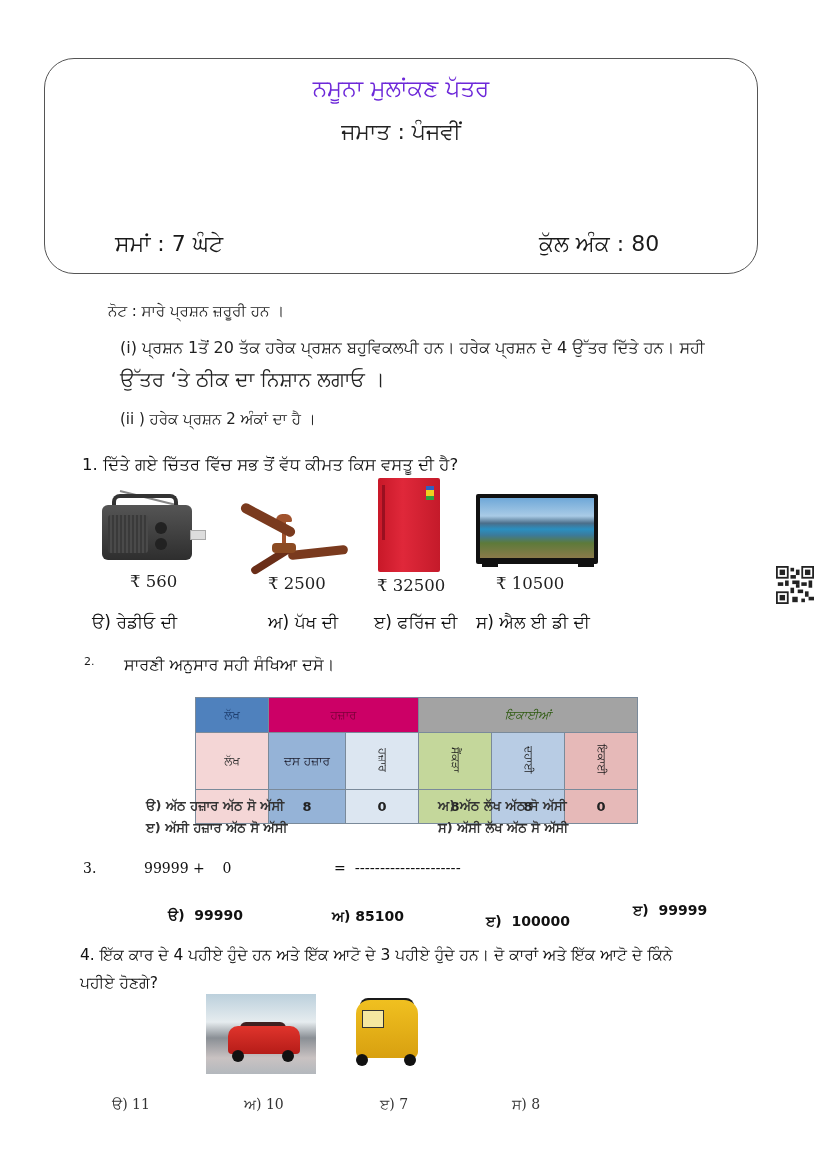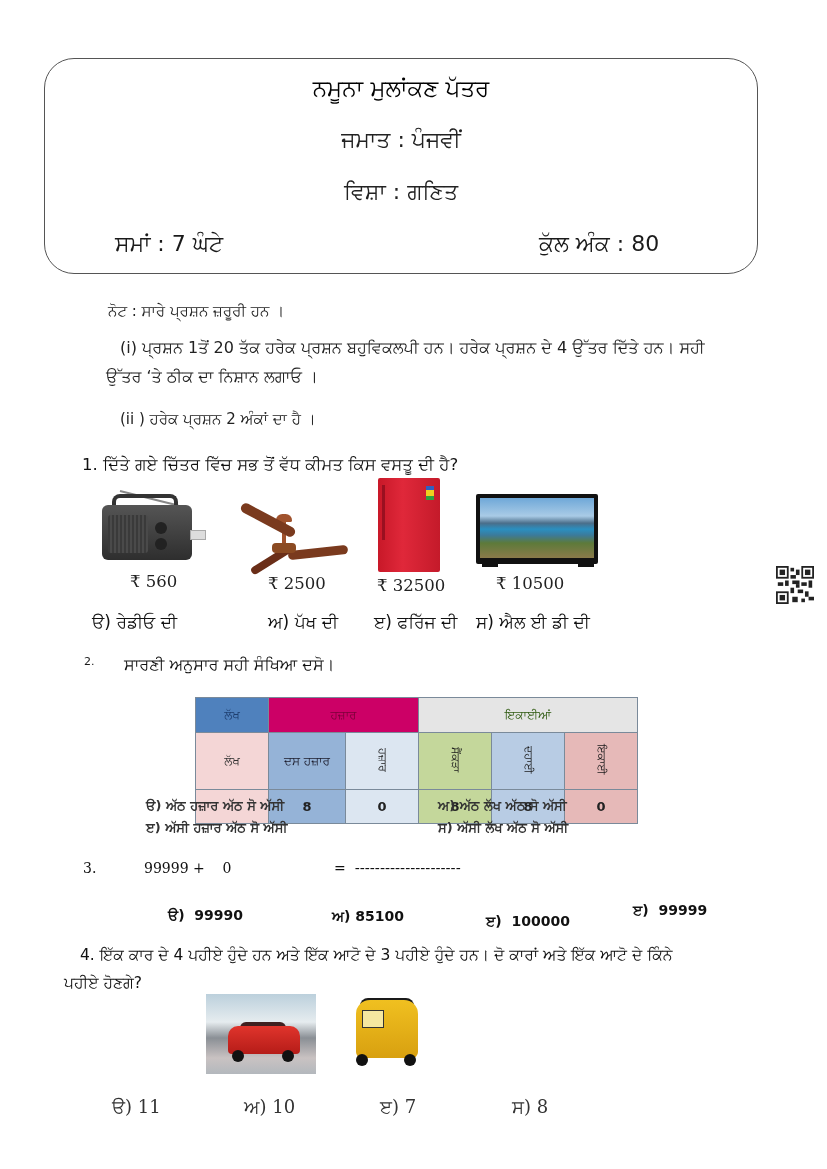--- a/index.html
+++ b/index.html
@@ -4,21 +4,21 @@
   <style>
     html, body { margin: 0; padding: 0; background: #ffffff; }
     body { width: 827px; height: 1169px; position: relative; overflow: hidden;
       font-family: "DejaVu Sans", sans-serif; color: #1a1a1a; }
     .abs { position: absolute; }
     .serif { font-family: "DejaVu Serif", "Liberation Serif", serif; }
 
     
     .header-box { left: 44px; top: 58px; width: 714px; height: 216px;
       border: 1.6px solid #555; border-radius: 30px; box-sizing: border-box; }
-    .h-title { left: 0; width: 100%; text-align: center; font-size: 23px; color: #000000; }
+    .h-title { left: 0; width: 100%; text-align: center; font-size: 23px; color: #6d28d9; }
     .h-row { left: 0; width: 100%; text-align: center; font-size: 22px; color: #222; }
 
     .note { font-size: 15px; color: #222; margin-left: 24px; }
     .q-text { font-size: 16.5px; color: #111; }
 
     
     .img { position: absolute; }
     .radio-body { left: 102px; top: 505px; width: 90px; height: 55px; background: linear-gradient(#555,#2e2e2e); border-radius: 6px; }
     .radio-handle { left: 112px; top: 494px; width: 66px; height: 14px; border: 4px solid #333; border-bottom: none; border-radius: 8px 8px 0 0; box-sizing: border-box; }
     .radio-ant { left: 120px; top: 490px; width: 60px; height: 2px; background: #888; transform: rotate(14deg); transform-origin: left; }
@@ -46,35 +46,35 @@
 
     .price { font-size: 16.5px; color: #222; }
     .opt { font-size: 17px; color: #111; }
 
     
     table.pv { position: absolute; left: 195px; top: 697px; border-collapse: collapse;
       font-size: 12px; text-align: center; }
     table.pv td { border: 1px solid #7a8a9a; padding: 8px; }
     .c-lakh-h { background:#4f81bd; color:#1f3f6f; width: 56px; height: 18px; }
     .c-haz-h { background:#cc0066; color:#7a0038; height: 18px; }
-    .c-ika-h { background:#e5e5e5; color:#2e5a10; height: 18px; }
+    .c-ika-h { background:#a3a3a3; color:#2e5a10; height: 18px; font-style: italic; }
     .c-lakh-b { background:#f4d6d6; color:#333; height: 40px; }
     .c-dashaz { background:#95b3d7; color:#1a1a2a; width: 60px; line-height: 15px; }
     .c-haz { background:#dce6f1; width: 56px; }
     .c-sai { background:#c4d79b; width: 56px; }
     .c-dah { background:#b8cce4; width: 56px; }
     .c-ikai { background:#e6b9b8; width: 56px; }
     .vtext { writing-mode: vertical-rl; font-size: 11px; display:inline-block; line-height: 12px; }
     .c-val { height: 17px; font-weight: bold; font-size: 13px; color:#222; }
     .c-empty { background:#f4d6d6; }
 
     .q2-opt { font-size: 13px; font-weight: bold; color:#333; }
     .q3 { font-size: 14px; color:#111; }
     .q3-opt { font-size: 14px; font-weight: bold; color:#111; }
-    .q4-opt { font-size: 18px; color:#333; font-family: "DejaVu Serif", serif; }
+    .q4-opt { font-size: 14px; color:#333; font-family: "DejaVu Serif", serif; }
 
     
     .car-bg { left: 206px; top: 994px; width: 110px; height: 80px;
       background: linear-gradient(180deg,#bcd0dc 0%,#e6ecef 35%,#8a8f95 55%,#c9c2c2 80%,#b3b8bd 100%); }
     .car-body { left: 228px; top: 1026px; width: 72px; height: 28px; background: linear-gradient(#e0342c,#b51c18); border-radius: 10px 10px 4px 4px; }
     .car-glass { left: 240px; top: 1022px; width: 46px; height: 10px; background:#402020; border-radius: 6px 6px 0 0; }
     .car-wheel1 { left: 232px; top: 1050px; width: 12px; height: 12px; background:#111; border-radius: 50%; }
     .car-wheel2 { left: 282px; top: 1050px; width: 12px; height: 12px; background:#111; border-radius: 50%; }
     .auto-body { left: 356px; top: 1000px; width: 62px; height: 58px; background: linear-gradient(#f0c020,#d8a010); border-radius: 14px 14px 6px 6px; }
     .auto-roof { left: 360px; top: 998px; width: 54px; height: 10px; background:#1a1a1a; border-radius: 8px 8px 0 0; }
@@ -82,29 +82,28 @@
     .auto-wheel1 { left: 356px; top: 1054px; width: 12px; height: 12px; background:#111; border-radius:50%; }
     .auto-wheel2 { left: 404px; top: 1054px; width: 12px; height: 12px; background:#111; border-radius:50%; }
 
     .qr { left: 776px; top: 566px; width: 38px; height: 38px; }
   </style>
 </head>
 <body>
 
 <div class="abs header-box">
   <div class="abs h-title" style="top:16px;">ਨਮੂਨਾ ਮੁਲਾਂਕਣ ਪੱਤਰ</div>
-  <div class="abs h-row" style="top:68px;">ਜਮਾਤ : ਪੰਜਵੀਂ</div>
-  <div class="abs h-row" style="top:120px;">ਵਿਸ਼ਾ : ਗਣਿਤ</div>
+  <div class="abs h-row" style="top:60px;">ਜਮਾਤ : ਪੰਜਵੀਂ</div>
   <div class="abs" style="left:70px; top:172px; font-size:22px;">ਸਮਾਂ : 7 ਘੰਟੇ</div>
   <div class="abs" style="left:494px; top:172px; font-size:22px;">ਕੁੱਲ ਅੰਕ : 80</div>
 </div>
 
 <div class="abs note" style="left:84px; top:302px;">ਨੋਟ : ਸਾਰੇ ਪ੍ਰਸ਼ਨ ਜ਼ਰੂਰੀ ਹਨ ।</div>
 <div class="abs note" style="left:96px; top:338px; font-size:16px;">(i) ਪ੍ਰਸ਼ਨ 1ਤੋਂ 20 ਤੱਕ ਹਰੇਕ ਪ੍ਰਸ਼ਨ ਬਹੁਵਿਕਲਪੀ ਹਨ। ਹਰੇਕ ਪ੍ਰਸ਼ਨ ਦੇ 4 ਉੱਤਰ ਦਿੱਤੇ ਹਨ। ਸਹੀ</div>
-<div class="abs note" style="left:82px; top:367px; font-size:16px;">ਉੱਤਰ ‘ਤੇ ਠੀਕ ਦਾ ਨਿਸ਼ਾਨ ਲਗਾਓ ।</div>
+<div class="abs note" style="left:96px; top:367px; font-size:20px;">ਉੱਤਰ ‘ਤੇ ਠੀਕ ਦਾ ਨਿਸ਼ਾਨ ਲਗਾਓ ।</div>
 <div class="abs note" style="left:96px; top:410px; font-size:15px;">(ii ) ਹਰੇਕ ਪ੍ਰਸ਼ਨ 2 ਅੰਕਾਂ ਦਾ ਹੈ ।</div>
 
 <div class="abs q-text" style="left:82px; top:455px;">1. ਦਿੱਤੇ  ਗਏ ਚਿੱਤਰ ਵਿੱਚ ਸਭ ਤੋਂ ਵੱਧ ਕੀਮਤ ਕਿਸ ਵਸਤੂ ਦੀ ਹੈ?</div>
 
 <div>
   <div class="img radio-ant"></div>
   <div class="img radio-handle"></div>
   <div class="img radio-body"></div>
   <div class="img radio-speaker"></div>
   <div class="img radio-knob1"></div>
@@ -178,21 +177,21 @@
 <div class="abs q3 serif" style="left:83px; top:860px;">3.</div>
 <div class="abs q3 serif" style="left:144px; top:860px; white-space:pre;">99999 +    0</div>
 <div class="abs q3" style="left:334px; top:860px; white-space:pre;">=  ---------------------</div>
 
 <div class="abs q3-opt" style="left:168px; top:907px; white-space:pre;">ੳ)  99990</div>
 <div class="abs q3-opt" style="left:332px; top:908px; white-space:pre;">ਅ) 85100</div>
 <div class="abs q3-opt" style="left:486px; top:913px; white-space:pre;">ੲ)  100000</div>
 <div class="abs q3-opt" style="left:633px; top:902px; white-space:pre;">ੲ)  99999</div>
 
 <div class="abs q-text" style="left:80px; top:946px; font-size:15.5px;">4. ਇੱਕ ਕਾਰ ਦੇ 4 ਪਹੀਏ ਹੁੰਦੇ ਹਨ ਅਤੇ ਇੱਕ ਆਟੋ ਦੇ 3 ਪਹੀਏ ਹੁੰਦੇ ਹਨ। ਦੋ ਕਾਰਾਂ ਅਤੇ ਇੱਕ ਆਟੋ ਦੇ ਕਿੰਨੇ</div>
-<div class="abs q-text" style="left:64px; top:974px; font-size:15.5px;text-align:center;">ਪਹੀਏ ਹੋਣਗੇ?</div>
+<div class="abs q-text" style="left:80px; top:974px; font-size:15.5px;text-align:center;">ਪਹੀਏ ਹੋਣਗੇ?</div>
 
 <div>
   <div class="img car-bg"></div>
   <div class="img car-glass"></div>
   <div class="img car-body"></div>
   <div class="img car-wheel1"></div>
   <div class="img car-wheel2"></div>
 </div>
 <div>
   <div class="img auto-roof"></div>

